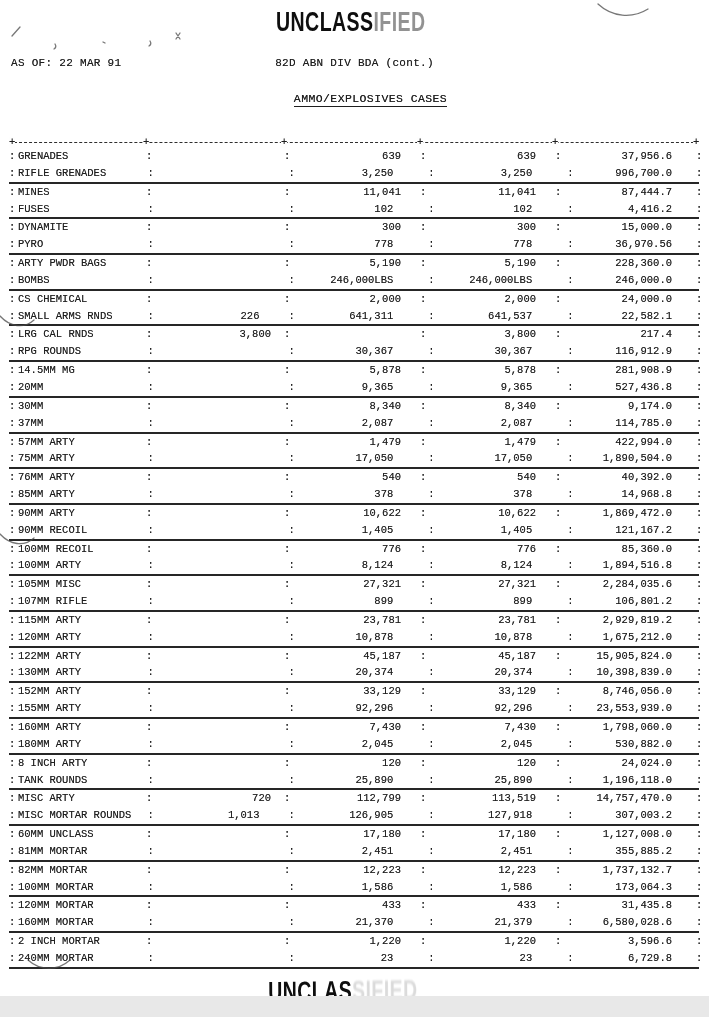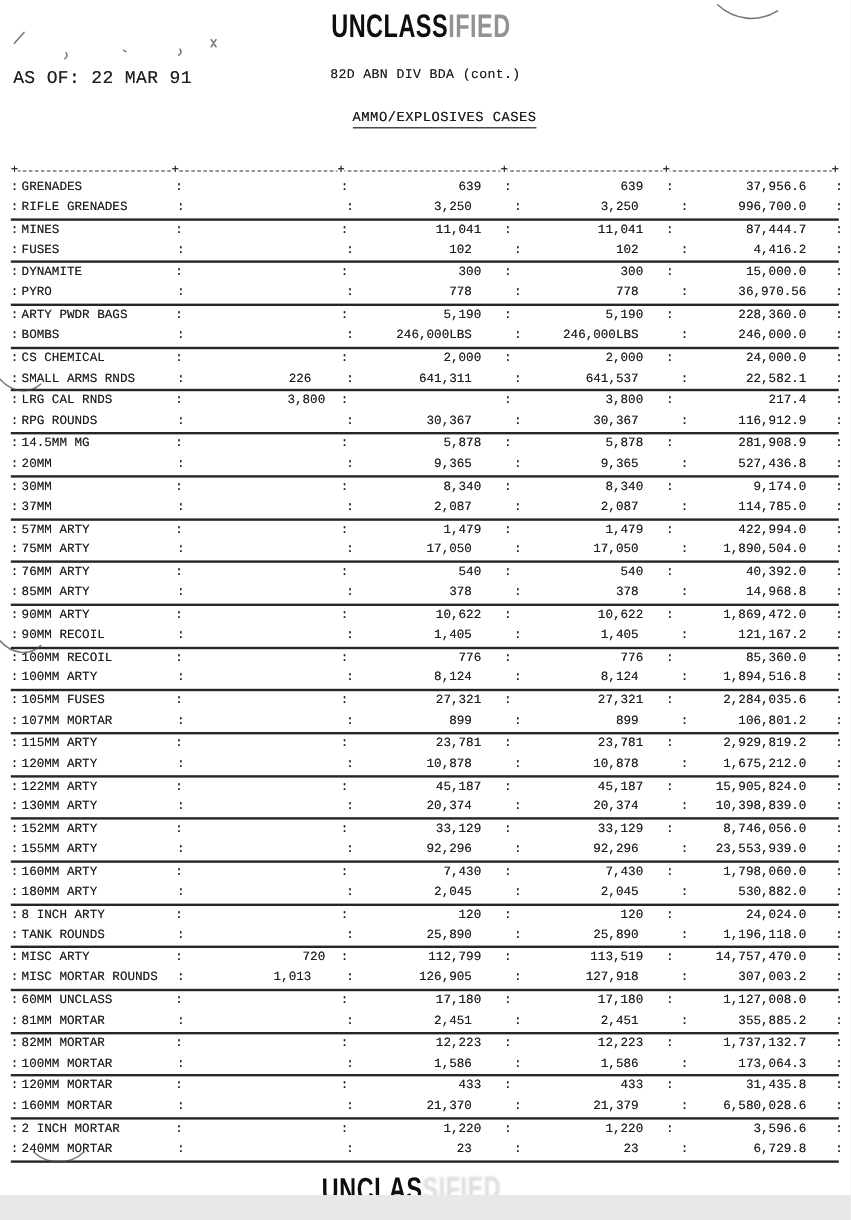--- a/index.html
+++ b/index.html
@@ -23,21 +23,21 @@
     transform-origin:left top;
     white-space:nowrap;
   }
   .stamp-top{left:276px;top:6px;}
   .stamp-bottom{left:268px;top:976px;transform:scale(.85,1.18) rotate(-0.5deg);}
   .stamp .faded{opacity:.45;filter:blur(.5px);}
   .stamp-bottom .faded{opacity:.15;filter:blur(.8px);}
   
   .asof{
     position:absolute;left:11px;top:57px;
-    font-size:15px;letter-spacing:.3px;
+    font-size:11px;letter-spacing:.3px;
     text-shadow:0 0 .4px rgba(0,0,0,.6);
   }
   .doc-title{
     position:absolute;left:0;right:0;top:57px;
     text-align:center;font-size:11px;letter-spacing:.3px;
     text-shadow:0 0 .4px rgba(0,0,0,.6);
   }
   .doc-subtitle{
     position:absolute;left:0;right:0;top:92px;
     text-align:center;font-size:11.5px;letter-spacing:.4px;
@@ -282,28 +282,28 @@
           <div class="c c5 num n5">85,360.0</div>
         </div>
         <div class="row pair-end">
           <div class="c c1">100MM ARTY</div>
           <div class="c c2 num n2"></div>
           <div class="c c3 num n3">8,124</div>
           <div class="c c4 num n4">8,124</div>
           <div class="c c5 num n5">1,894,516.8</div>
         </div>
         <div class="row">
-          <div class="c c1">105MM FUSES</div>
+          <div class="c c1">105MM MISC</div>
           <div class="c c2 num n2"></div>
           <div class="c c3 num n3">27,321</div>
           <div class="c c4 num n4">27,321</div>
           <div class="c c5 num n5">2,284,035.6</div>
         </div>
         <div class="row pair-end">
-          <div class="c c1">107MM MORTAR</div>
+          <div class="c c1">107MM RIFLE</div>
           <div class="c c2 num n2"></div>
           <div class="c c3 num n3">899</div>
           <div class="c c4 num n4">899</div>
           <div class="c c5 num n5">106,801.2</div>
         </div>
         <div class="row">
           <div class="c c1">115MM ARTY</div>
           <div class="c c2 num n2"></div>
           <div class="c c3 num n3">23,781</div>
           <div class="c c4 num n4">23,781</div>

